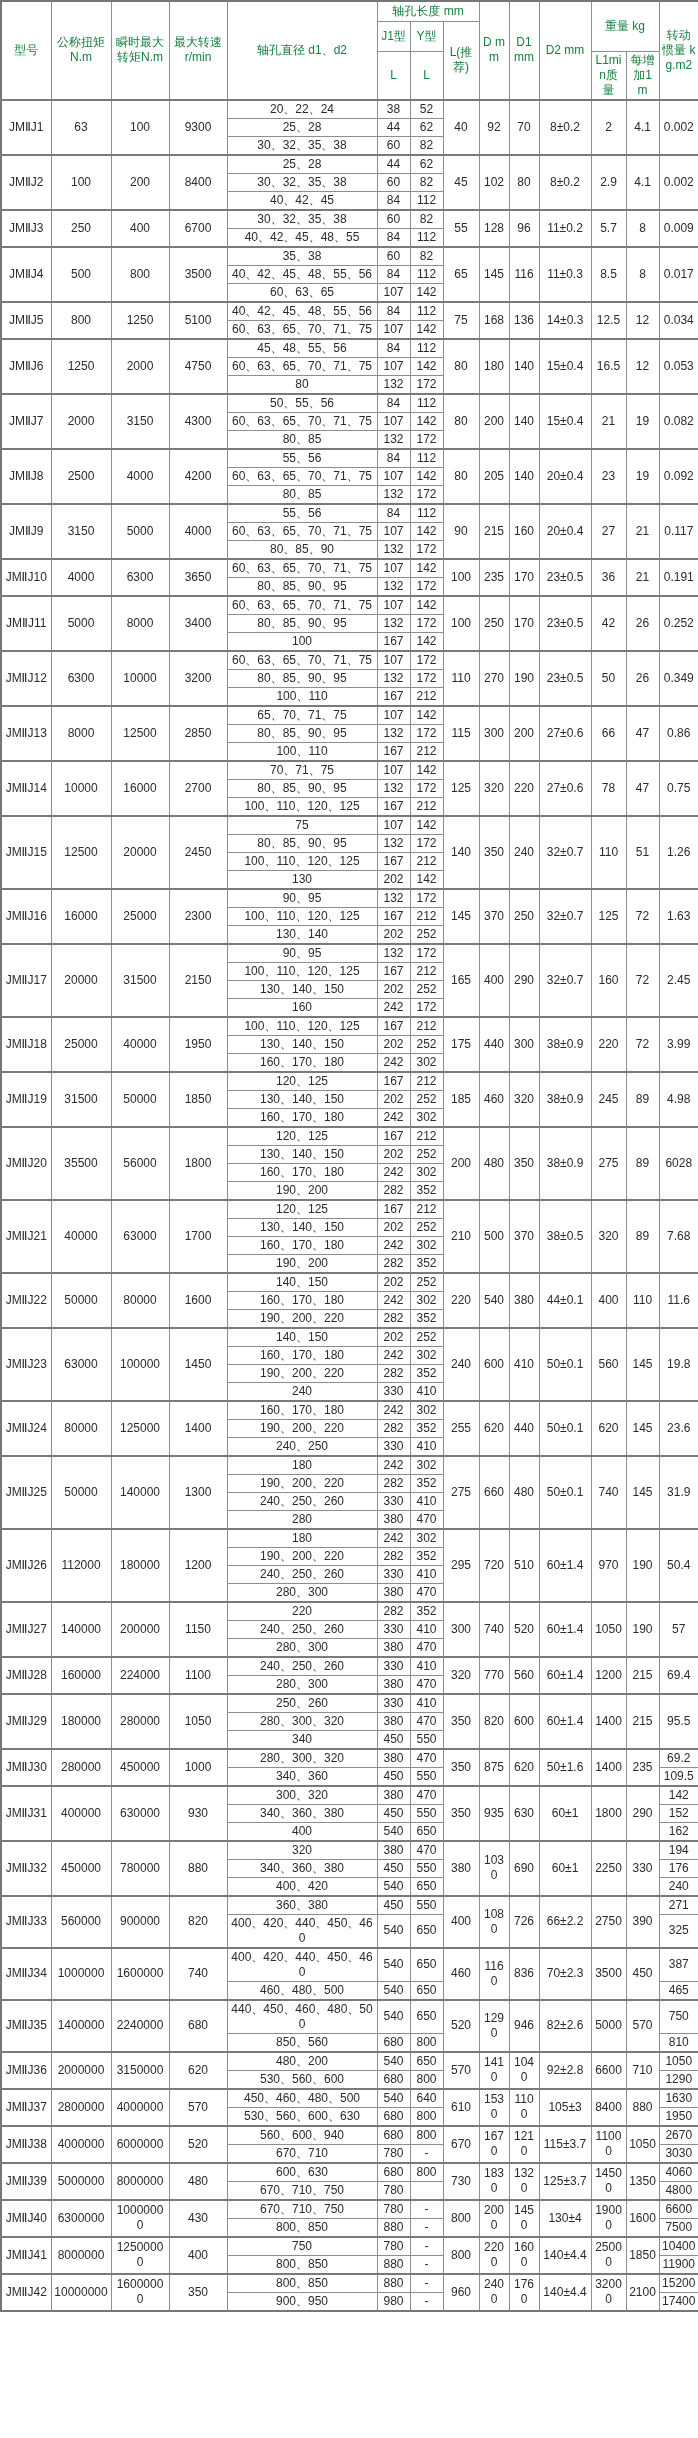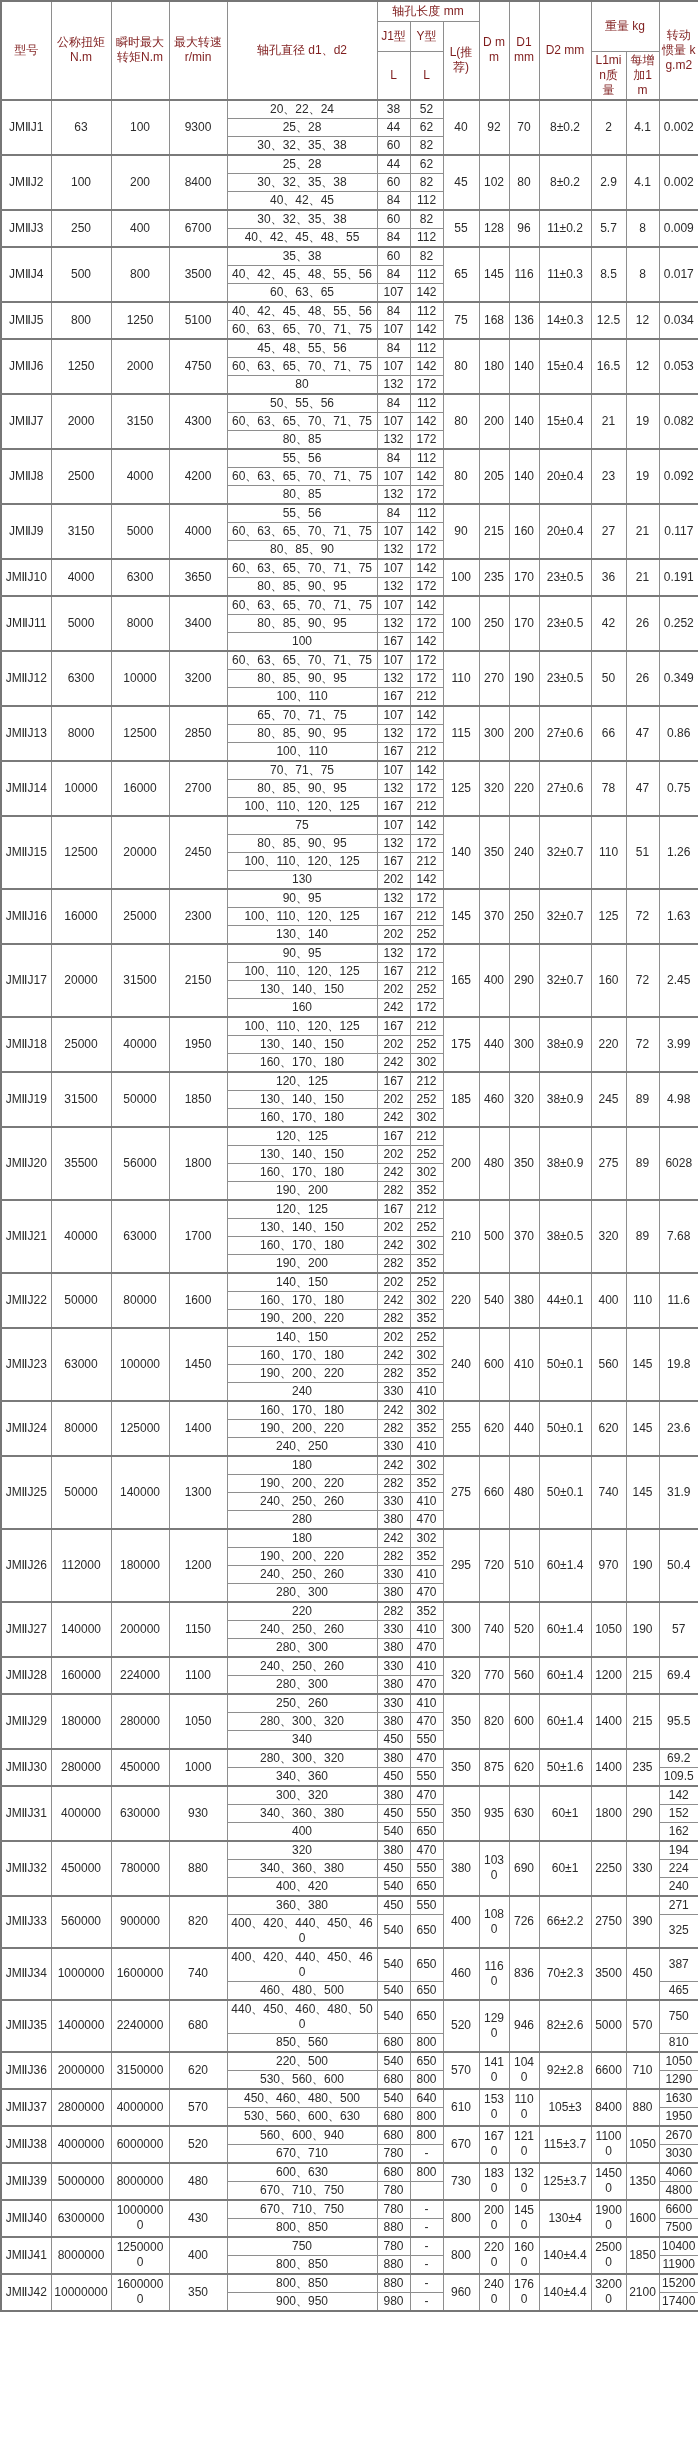--- a/index.html
+++ b/index.html
@@ -25,21 +25,21 @@
     vertical-align: middle;
     padding: 1px 2px;
     font-size: 12px;
     font-weight: normal;
     color: #2b2b2b;
     line-height: 1.25;
     overflow-wrap: break-word;
     word-break: break-all;
   }
   table.spec thead th {
-    color: #7f1d1d;
+    color: #15803d;
     background: #ffffff;
   }
   tr.block-start > td {
     border-top: 2px solid #7a7a7a;
   }
   .h-row1 { height: 20px; }
   .h-row2 { height: 30px; }
   .h-row3 { height: 38px; }
   td.c-num { letter-spacing: 0; }
 </style>
@@ -923,21 +923,21 @@
           <td rowspan="3" class="c-num">690</td>
           <td rowspan="3" class="c-num">60±1</td>
           <td rowspan="3" class="c-num">2250</td>
           <td rowspan="3" class="c-num">330</td>
           <td class="c-num">194</td>
         </tr>
         <tr>
           <td>340、360、380</td>
           <td class="c-num">450</td>
           <td class="c-num">550</td>
-          <td class="c-num">224</td>
+          <td class="c-num">176</td>
         </tr>
         <tr>
           <td>400、420</td>
           <td class="c-num">540</td>
           <td class="c-num">650</td>
           <td class="c-num">240</td>
         </tr>
         <tr class="block-start">
           <td rowspan="2" class="c-num">JMⅡJ33</td>
           <td rowspan="2" class="c-num">560000</td>
@@ -1002,21 +1002,21 @@
           <td>850、560</td>
           <td class="c-num">680</td>
           <td class="c-num">800</td>
           <td class="c-num">810</td>
         </tr>
         <tr class="block-start">
           <td rowspan="2" class="c-num">JMⅡJ36</td>
           <td rowspan="2" class="c-num">2000000</td>
           <td rowspan="2" class="c-num">3150000</td>
           <td rowspan="2" class="c-num">620</td>
-          <td>220、500</td>
+          <td>480、200</td>
           <td class="c-num">540</td>
           <td class="c-num">650</td>
           <td rowspan="2" class="c-num">570</td>
           <td rowspan="2" class="c-num">1410</td>
           <td rowspan="2" class="c-num">1040</td>
           <td rowspan="2" class="c-num">92±2.8</td>
           <td rowspan="2" class="c-num">6600</td>
           <td rowspan="2" class="c-num">710</td>
           <td class="c-num">1050</td>
         </tr>

